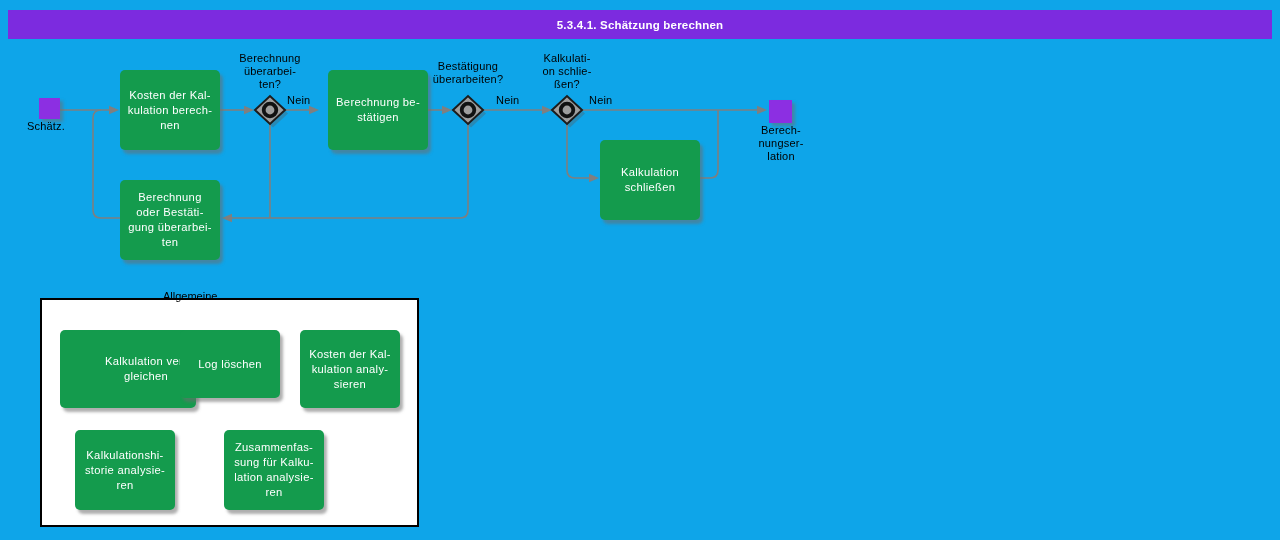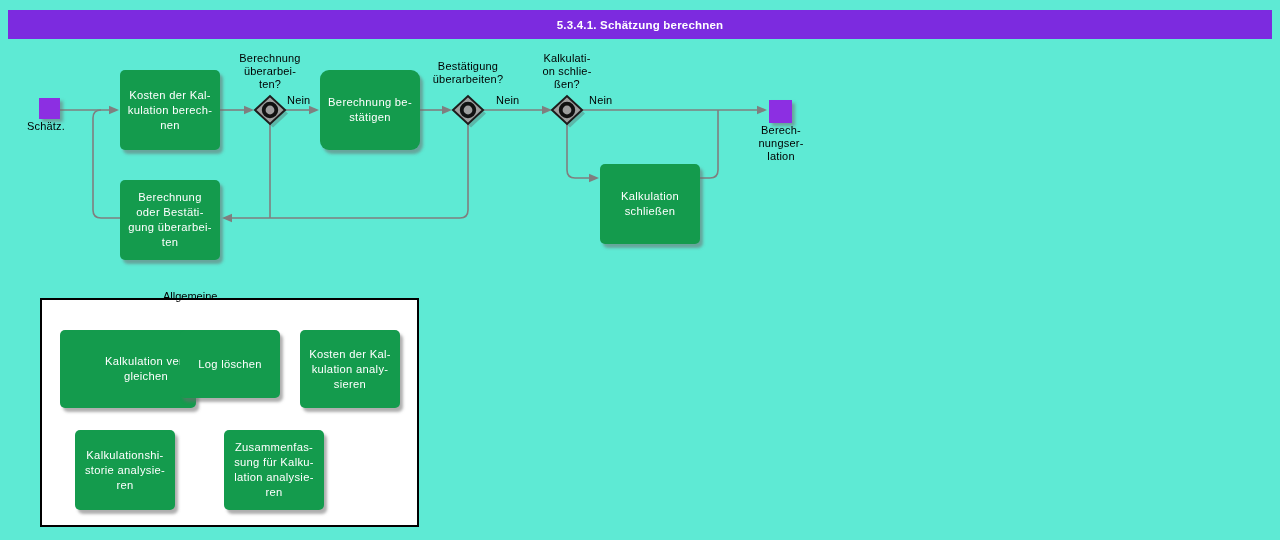--- a/index.html
+++ b/index.html
@@ -1,17 +1,17 @@
 <!DOCTYPE html>
 <html><head>
 <meta charset="utf-8">
 <style>
   html,body{margin:0;padding:0;background:#ffffff;}
   #canvas{
-    position:relative;width:1280px;height:540px;background:#5eead4;overflow:hidden;
+    position:relative;width:1280px;height:540px;background:#0ea5e9;overflow:hidden;
     font-family:"Liberation Sans","DejaVu Sans",sans-serif;font-size:11px;color:#000;text-decoration:underline;
   }
   .abs{position:absolute;}
   
   #title-bar{
     left:8px;top:10px;width:1264px;height:29px;background:#7c2bdf;
     display:flex;align-items:center;justify-content:center;
     color:#ffffff;font-weight:bold;font-size:11.5px;letter-spacing:.2px;
   }
   
@@ -100,23 +100,23 @@
   <div class="abs node-label" style="left:14px;top:120px;width:64px;">Schätz.</div>
 
   <div class="abs event-square" style="left:769px;top:100px;width:23px;height:23px;"></div>
   <div class="abs node-label" style="left:741px;top:124px;width:80px;">Berech-
 nungser-
 lation</div>
 
   <div class="abs task task-100x80" style="left:120px;top:70px;">Kosten der Kal-
 kulation berech-
 nen</div>
-  <div class="abs task task-100x80" style="left:320px;top:70px;border-radius:9px;">Berechnung be-
+  <div class="abs task task-100x80" style="left:328px;top:70px;">Berechnung be-
 stätigen</div>
-  <div class="abs task task-100x80" style="left:600px;top:140px;margin-top:24px;">Kalkulation
+  <div class="abs task task-100x80" style="left:600px;top:140px;">Kalkulation
 schließen</div>
   <div class="abs task task-100x80" style="left:120px;top:180px;">Berechnung
 oder Bestäti-
 gung überarbei-
 ten</div>
 
   <div class="abs node-label" style="left:220px;top:52px;width:100px;">Berechnung
 überarbei-
 ten?</div>
   <div class="abs node-label" style="left:418px;top:60px;width:100px;">Bestätigung

